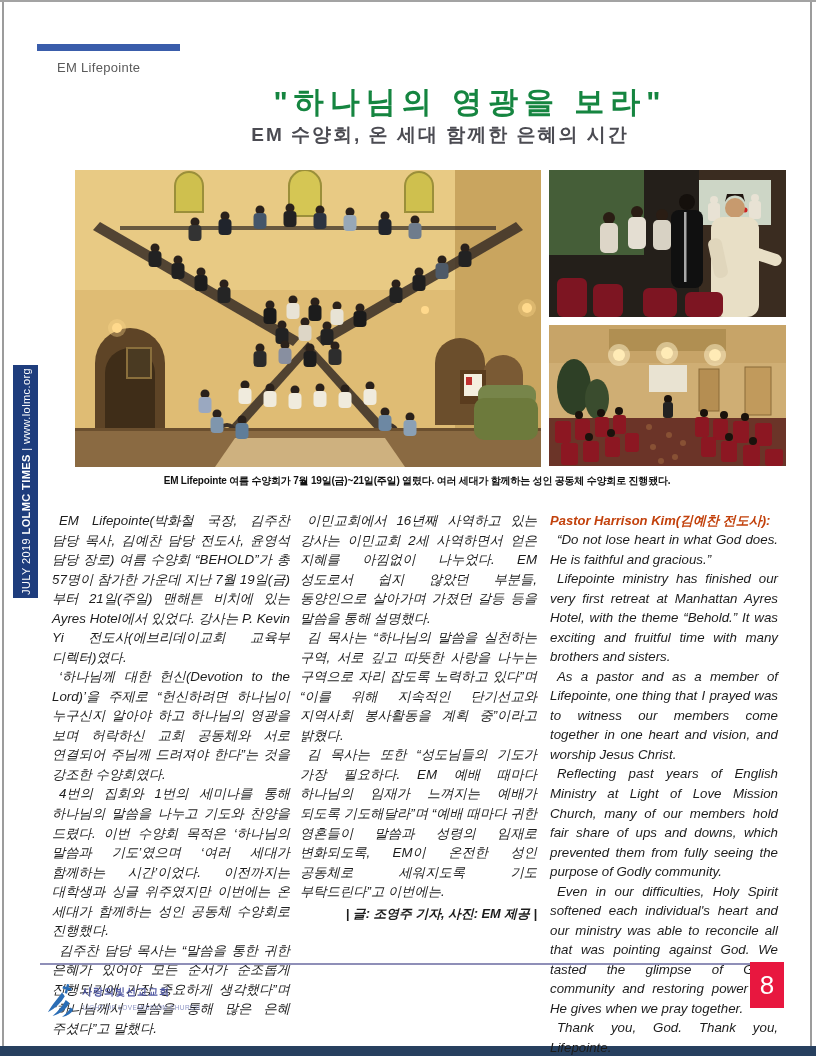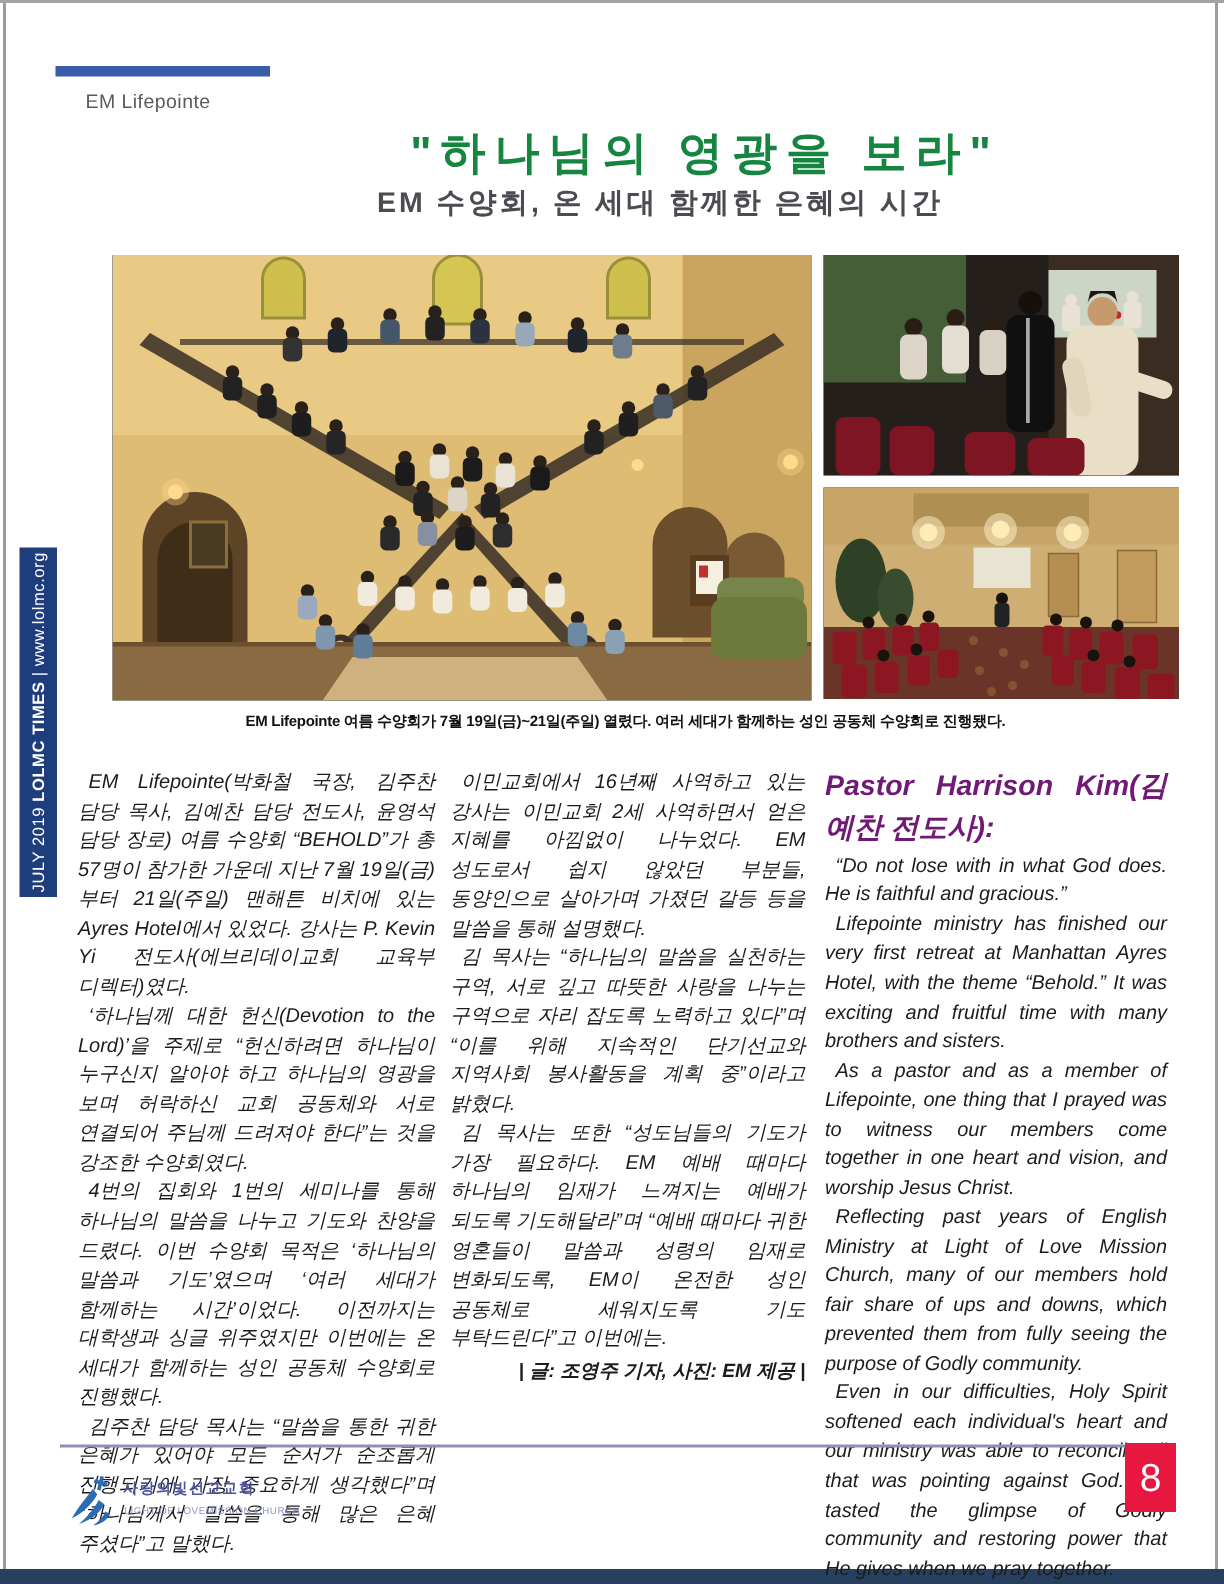--- a/index.html
+++ b/index.html
@@ -26,21 +26,21 @@
   .photo-bottom{left:549px;top:325px;width:237px;height:141px;}
   .caption{left:48px;top:474px;width:738px;text-align:center;font-size:10px;font-weight:bold;
            color:#111;letter-spacing:-.2px;}
   
   .col{top:511px;font-size:13.3px;line-height:1.47;text-align:justify;word-break:keep-all;}
   .col p{margin:0;text-indent:7px;font-style:italic;}
   .col1{left:52px;width:238px;}
   .col2{left:300px;width:237px;}
   .col3{left:550px;width:228px;}
   .col3 p{word-break:normal;}
-  .col3-heading{margin:0;font-size:19px;font-weight:bold;color:#701a75;text-indent:0 !important;}
+  .col3-heading{margin:0;font-size:13px;font-weight:bold;color:#c2410c;text-indent:0 !important;}
   .byline{text-align:right;font-weight:bold;text-indent:0 !important;margin-top:3px !important;
           font-size:12.8px;}
   
   .side-tab{left:13px;top:365px;width:25px;height:233px;background:#1e3d7d;
             display:flex;align-items:center;justify-content:center;}
   .vtext{writing-mode:vertical-rl;transform:rotate(180deg);color:#fff;font-size:11px;
          white-space:nowrap;letter-spacing:.4px;}
   .vtext .b{font-weight:bold;}
   
   .footer-line{left:40px;top:963px;width:710px;height:2px;background:#8f8fb8;}
@@ -286,21 +286,21 @@
 
 <div class="abs col col2">
   <p>이민교회에서 16년째 사역하고 있는 강사는 이민교회 2세 사역하면서 얻은 지혜를 아낌없이 나누었다. EM 성도로서 쉽지 않았던 부분들, 동양인으로 살아가며 가졌던 갈등 등을 말씀을 통해 설명했다.</p>
   <p>김 목사는 “하나님의 말씀을 실천하는 구역, 서로 깊고 따뜻한 사랑을 나누는 구역으로 자리 잡도록 노력하고 있다”며 “이를 위해 지속적인 단기선교와 지역사회 봉사활동을 계획 중”이라고 밝혔다.</p>
   <p>김 목사는 또한 “성도님들의 기도가 가장 필요하다. EM 예배 때마다 하나님의 임재가 느껴지는 예배가 되도록 기도해달라”며 “예배 때마다 귀한 영혼들이 말씀과 성령의 임재로 변화되도록, EM이 온전한 성인 공동체로 세워지도록 기도 부탁드린다”고 이번에는.</p>
   <p class="byline">| 글: 조영주 기자, 사진: EM 제공 |</p>
 </div>
 
 <div class="abs col col3">
   <p class="col3-heading">Pastor Harrison Kim(김예찬 전도사):</p>
-  <p>“Do not lose with in what God does. He is faithful and gracious.”</p>
+  <p>“Do not lose heart in what God does. He is faithful and gracious.”</p>
   <p>Lifepointe ministry has finished our very first retreat at Manhattan Ayres Hotel, with the theme “Behold.” It was exciting and fruitful time with many brothers and sisters.</p>
   <p>As a pastor and as a member of Lifepointe, one thing that I prayed was to witness our members come together in one heart and vision, and worship Jesus Christ.</p>
   <p>Reflecting past years of English Ministry at Light of Love Mission Church, many of our members hold fair share of ups and downs, which prevented them from fully seeing the purpose of Godly community.</p>
   <p>Even in our difficulties, Holy Spirit softened each individual's heart and our ministry was able to reconcile all that was pointing against God. We tasted the glimpse of Godly community and restoring power that He gives when we pray together.</p>
   <p>Thank you, God. Thank you, Lifepointe.</p>
 </div>
 
 <div class="abs side-tab">
   <div class="vtext">
     <span>JULY 2019 </span><span class="b">LOLMC TIMES</span><span> | www.lolmc.org</span>

